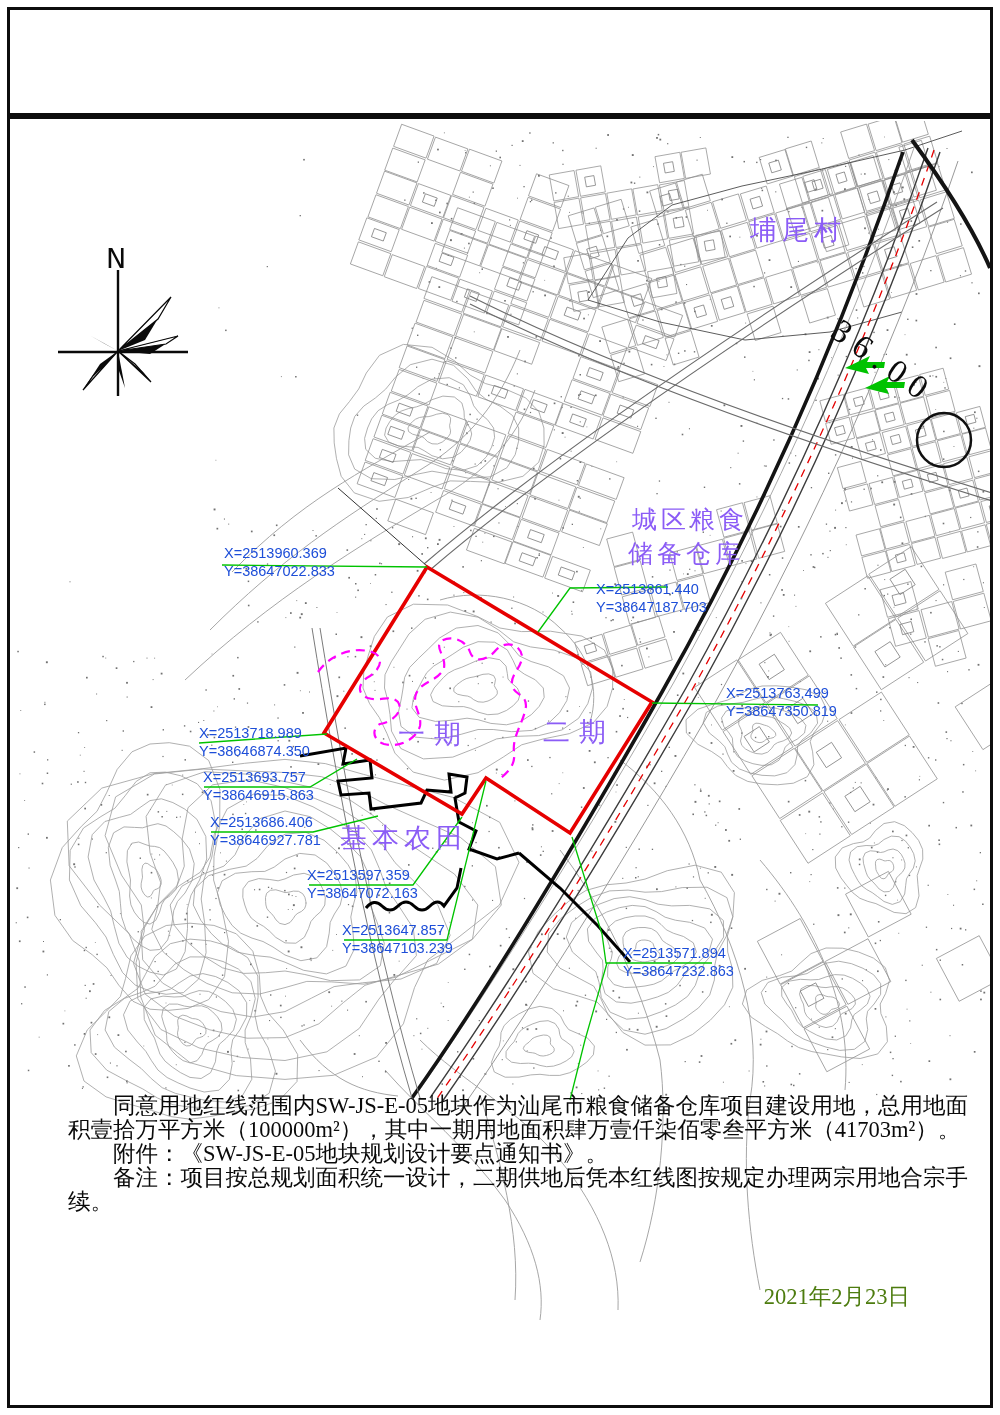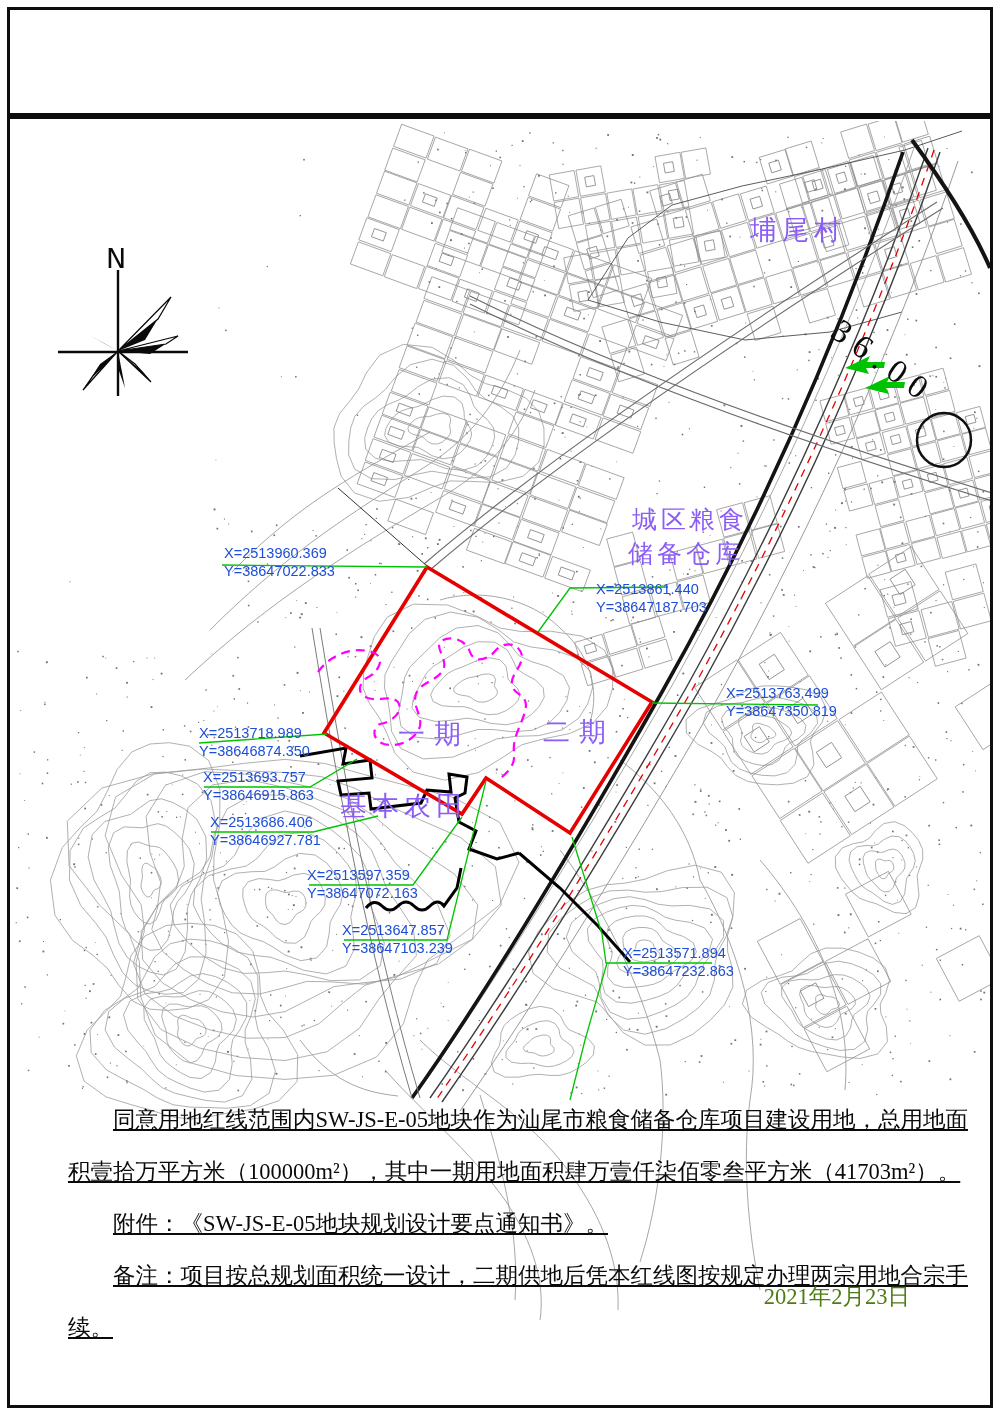--- a/index.html
+++ b/index.html
@@ -14,21 +14,21 @@
   .lab-village{font-size:27px;letter-spacing:5px;}
   .lab-road{font-size:33px;letter-spacing:9px;transform:rotate(36deg);transform-origin:left top;color:#0a0a0a;}
   .lab-wh{font-size:25px;letter-spacing:4px;}
   .lab-phase{font-size:27px;letter-spacing:9px;}
   .lab-farm{font-size:27px;letter-spacing:5px;}
   .compass-n{position:absolute;left:106px;top:243px;font-size:27px;font-family:"DejaVu Sans",sans-serif;color:#0a0a0a;}
   .compass{position:absolute;left:50px;top:262px;}
   .coord{position:absolute;font-family:"Liberation Sans",sans-serif;font-size:14.5px;line-height:18px;
          color:#1d4ed8;white-space:nowrap;}
   .coord span{display:block;}
-  .notes{position:absolute;left:68px;top:1094px;width:906px;font-size:22.5px;line-height:52px;color:#0a0a0a;text-decoration:underline;}
+  .notes{position:absolute;left:68px;top:1094px;width:906px;font-size:22.5px;line-height:24px;color:#0a0a0a;}
   .notes p{margin:0;text-indent:2em;}
   .date{position:absolute;right:90px;top:1281px;font-size:22.5px;color:#4d7c0f;}
 </style>
 </head>
 <body>
 
 <div class="page">
 
   <svg class="map" viewBox="0 0 1000 1415">
     <defs>
@@ -1869,21 +1869,21 @@
 
   <div class="page-border"></div>
   <div class="title-sep"></div>
 
   <div class="mlabel lab-village" style="left:750px;top:212px;">埔尾村</div>
   <div class="mlabel lab-road" style="left:846px;top:312px;">36.00</div>
   <div class="mlabel lab-wh" style="left:632px;top:503px;">城区粮食</div>
   <div class="mlabel lab-wh" style="left:628px;top:537px;">储备仓库</div>
   <div class="mlabel lab-phase" style="left:398px;top:716px;">一期</div>
   <div class="mlabel lab-phase" style="left:543px;top:714px;">二期</div>
-  <div class="mlabel lab-farm" style="left:340px;top:788px;">基本农田</div>
+  <div class="mlabel lab-farm" style="left:340px;top:820px;">基本农田</div>
 
   <div class="coord" style="left:224px;top:544px;">
     <span>X=2513960.369</span>
       <span>Y=38647022.833</span>
     </div>
   <div class="coord" style="left:596px;top:568px;margin-top:12px;">
     <span>X=2513861.440</span>
       <span>Y=38647187.703</span>
     </div>
   <div class="coord" style="left:726px;top:684px;">

